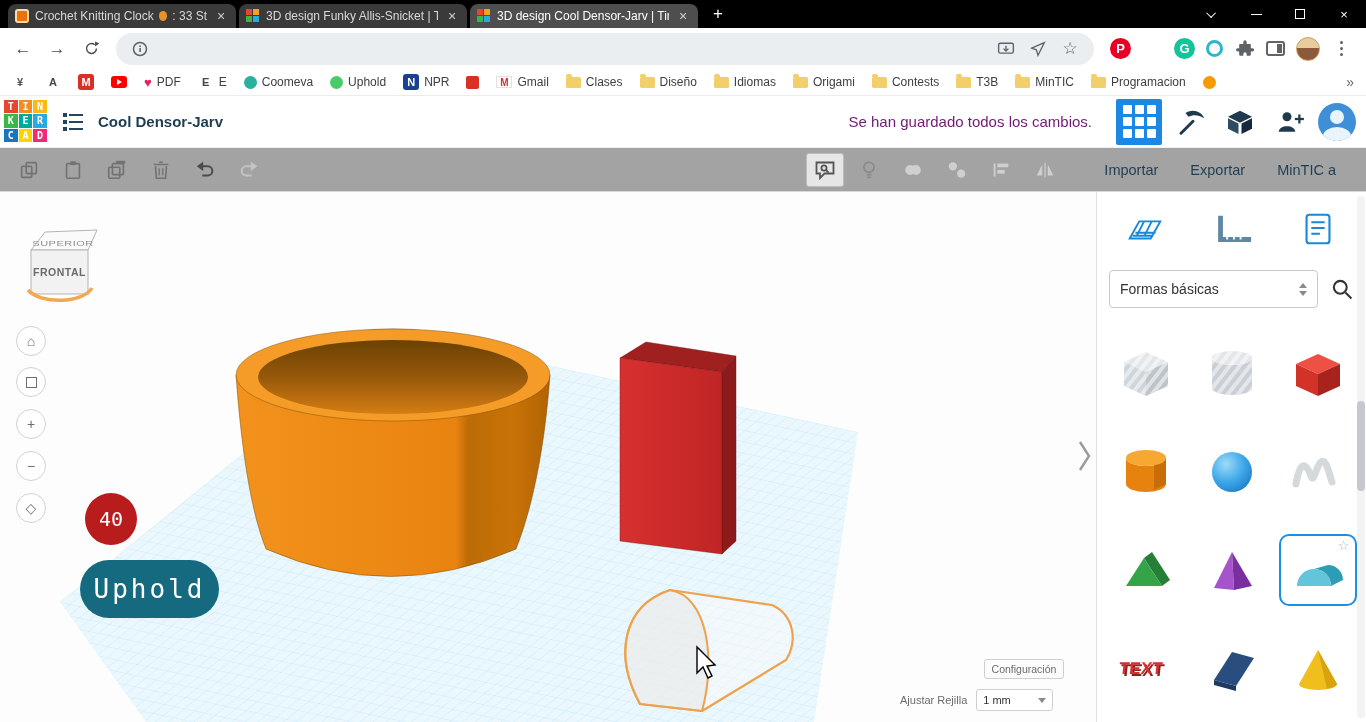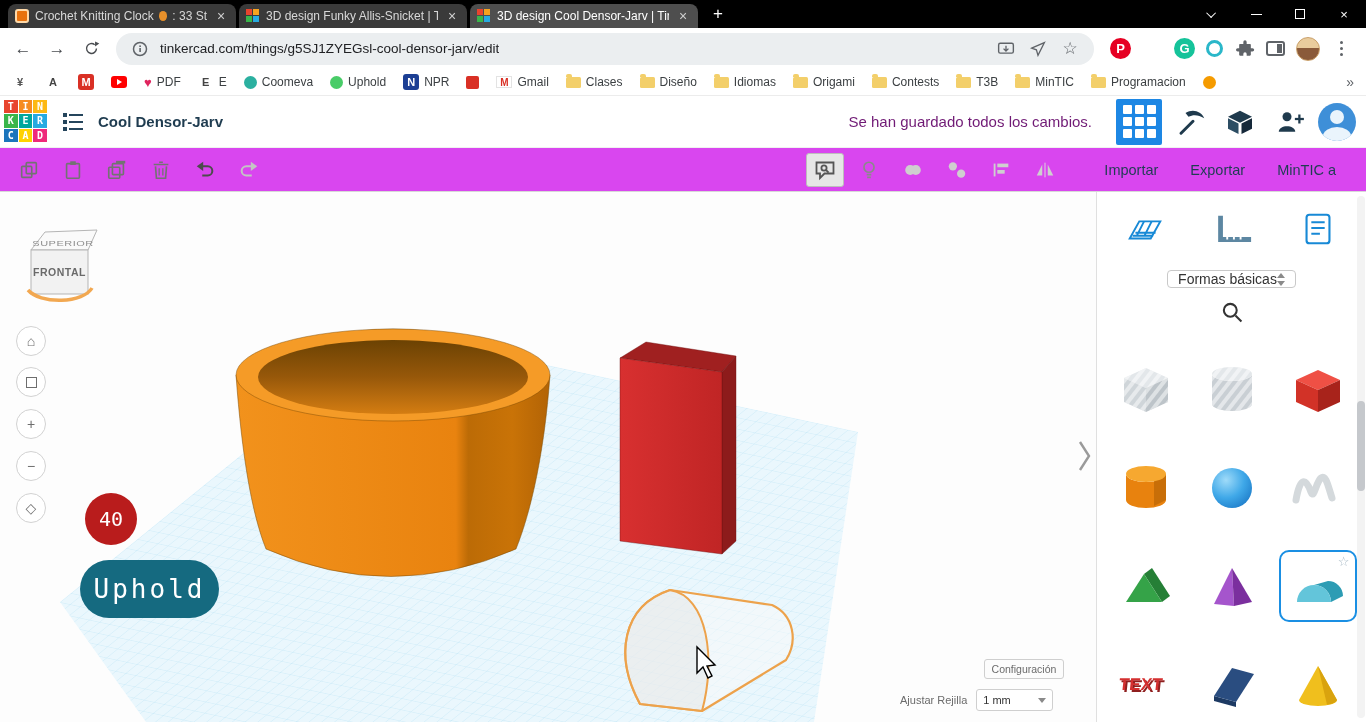--- a/index.html
+++ b/index.html
@@ -78,21 +78,21 @@
   #header-actions { display:flex; align-items:center; gap:6px; padding-right:10px; }
   #grid-btn { width:46px; height:46px; background:#1d87e4; border-radius:2px; display:grid;
               grid-template-columns:repeat(3,9px); grid-template-rows:repeat(3,9px); gap:3px; align-content:center; justify-content:center; }
   #grid-btn i { background:#fff; border-radius:1px; }
   .hdr-icon-btn { width:44px; height:44px; display:flex; align-items:center; justify-content:center; }
   #user-avatar { width:38px; height:38px; border-radius:50%; background:#3e8fd8; position:relative; overflow:hidden; }
   #user-avatar::before { content:""; position:absolute; left:12px; top:7px; width:14px; height:14px; background:#eaf4fc; border-radius:50%; }
   #user-avatar::after { content:""; position:absolute; left:5px; top:24px; width:28px; height:18px; background:#eaf4fc; border-radius:50% 50% 0 0; }
 
   
-  #tk-toolbar { height:44px; background:#d946ef; border-bottom:1px solid #d8d8d8; display:flex; align-items:center; padding:0 10px; }
+  #tk-toolbar { height:44px; background:#a3a3a3; border-bottom:1px solid #d8d8d8; display:flex; align-items:center; padding:0 10px; }
   .tbicon { width:38px; height:34px; display:flex; align-items:center; justify-content:center; margin-right:6px; }
   .tbicon.active-tool { background:#e6e6e6; border:1px solid #bdbdbd; border-radius:3px; }
   .tb-spacer { flex:1; }
   .tb-center { display:flex; align-items:center; }
   .tb-right { display:flex; align-items:center; gap:8px; margin-left:22px; padding-right:8px; }
   .tb-textbtn { font-size:14.5px; color:#1f3d52; padding:8px 12px; border-radius:3px; }
 
   
   #main { display:flex; height:530px; }
   #viewport { position:relative; flex:1; background:#fdfdfd; overflow:hidden; }
@@ -117,21 +117,21 @@
   #snap-select { width:77px; height:22px; background:#fff; border:1px solid #cfcfcf; border-radius:3px;
                  display:flex; align-items:center; justify-content:space-between; padding:0 6px; font-size:11px; color:#333; }
   .caret-down { width:0; height:0; border-left:4px solid transparent; border-right:4px solid transparent; border-top:5px solid #8a8a8a; }
 
   #panel-collapse { position:absolute; right:4px; top:248px; }
 
   
   #panel { width:270px; background:#fff; border-left:1px solid #e0e0e0; position:relative; overflow:hidden; }
   #panel-tabs { display:flex; justify-content:space-between; padding:14px 24px 0; }
   .ptab { width:48px; height:46px; display:flex; align-items:center; justify-content:center; }
-  #shape-cat-row { display:flex; align-items:center; gap:12px; padding:18px 12px 0 12px;flex-direction:column; }
+  #shape-cat-row { display:flex; align-items:center; gap:12px; padding:18px 12px 0 12px; }
   #shape-cat { flex:1; height:38px; border:1px solid #c9c9c9; border-radius:4px; display:flex; align-items:center;
                justify-content:space-between; padding:0 10px; font-size:14px; color:#333; background:#fff; }
   .updown { display:flex; flex-direction:column; gap:3px; }
   .tri-up { width:0; height:0; border-left:4px solid transparent; border-right:4px solid transparent; border-bottom:5px solid #8a8a8a; }
   .tri-dn { width:0; height:0; border-left:4px solid transparent; border-right:4px solid transparent; border-top:5px solid #8a8a8a; }
   #shape-grid { margin-top:30px; display:grid; grid-template-columns:repeat(3,78px); column-gap:8px; row-gap:26px; justify-content:center; }
   .tile { height:72px; display:flex; align-items:center; justify-content:center; position:relative; border-radius:10px; }
   .tile.selected { border:2px solid #1a8fe3; }
   .tile .star { position:absolute; top:2px; right:5px; font-size:13px; color:#a9bac6; }
   #panel-scrollbar { position:absolute; right:1px; top:4px; bottom:4px; width:8px; background:#f3f3f3; border-radius:4px; }
@@ -199,21 +199,20 @@
     </svg>
   </div>
   <div id="addressbar">
     <span class="pill-ic">
       <svg width="16" height="16" viewBox="0 0 16 16">
           <circle cx="8" cy="8" r="6.5" fill="none" stroke="#5f6368" stroke-width="1.5"></circle>
           <rect x="7.3" y="7" width="1.6" height="4" fill="#5f6368"></rect>
           <rect x="7.3" y="4.4" width="1.6" height="1.6" fill="#5f6368"></rect>
         </svg>
     </span>
-    <span id="url-text">tinkercad.com/things/g5SJ1ZYEGsl-cool-densor-jarv/edit</span>
     <span class="addr-spacer"></span>
     <span class="pill-ic">
       <svg width="18" height="16" viewBox="0 0 22 18">
           <rect x="2" y="2" width="18" height="12" rx="2" fill="none" stroke="#5f6368" stroke-width="1.7"></rect>
           <path d="M11,5 V11 M8,8.5 L11,11.5 L14,8.5" fill="none" stroke="#5f6368" stroke-width="1.6"></path>
         </svg>
     </span>
     <span class="pill-ic">
       <svg width="16" height="16" viewBox="0 0 20 20">
           <polygon points="2,9 18,2 10,18 8,11" fill="none" stroke="#5f6368" stroke-width="1.6"></polygon>

